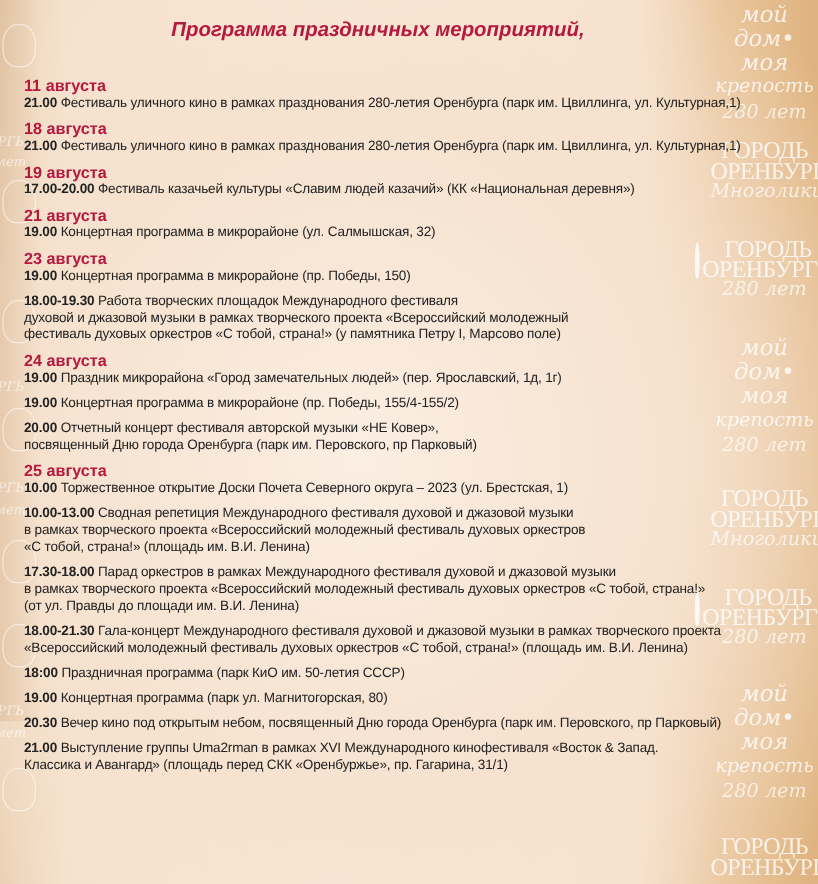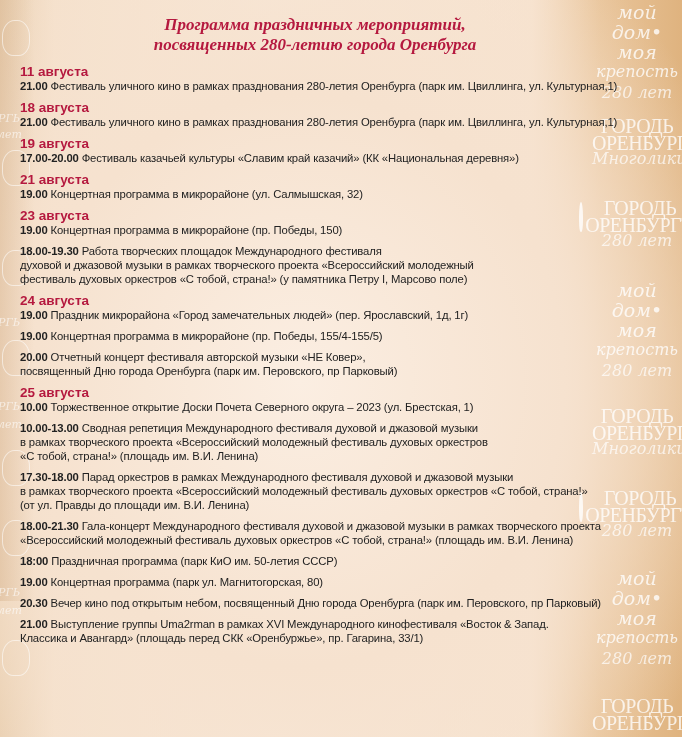--- a/index.html
+++ b/index.html
@@ -39,21 +39,21 @@
   }
   .deco-right .tulip {
     display: inline-block; width: 22px; height: 26px; border: 2px solid rgba(255,255,255,0.8);
     border-radius: 50% 50% 40% 40%; vertical-align: middle; margin-right: 2px;
   }
 
   .title {
     position: absolute; left: 0; width: 682px; top: 15px; text-align: center;
     color: #b5193f; font-style: italic; font-weight: bold; font-size: 17px; line-height: 20px;
   }
-  .title div { padding-right: 52px; font-family: Liberation Serif, serif; }
+  .title div { padding-right: 52px; }
 
   .content { position: absolute; left: 20px; top: 64px; width: 610px; }
   .day { margin-bottom: 7px; }
   .day-date {
     color: #b5193f; font-weight: bold; font-size: 13.5px; line-height: 15px;
   }
   .event {
     font-size: 11.3px; line-height: 14px; color: #222; margin-bottom: 7px;
     font-family: "Liberation Sans", sans-serif; letter-spacing: -0.15px;
   }
@@ -133,40 +133,39 @@
     <div class="small" style="margin-top:4px">280 лет</div>
   </div>
   <div class="block" style="top:698px">
     <div class="serif">ГОРОДЬ</div>
     <div class="serif">ОРЕНБУРГЪ</div>
   </div>
 </div>
 
 <div class="title">
   <div>Программа праздничных мероприятий,</div>
-  <div>посвященных 280-летию города Оренбурга</div>
 </div>
 
 <div class="content" id="schedule">
     <div class="day">
       <div class="day-date">11 августа</div>
       <div class="event" style="margin-bottom: 0px;">
         <span class="ln"><span class="time">21.00</span> <span>Фестиваль уличного кино в рамках празднования 280-летия Оренбурга (парк им. Цвиллинга, ул. Культурная,1)</span></span>
       </div>
     </div>
     <div class="day">
       <div class="day-date">18 августа</div>
       <div class="event" style="margin-bottom: 0px;">
         <span class="ln"><span class="time">21.00</span> <span>Фестиваль уличного кино в рамках празднования 280-летия Оренбурга (парк им. Цвиллинга, ул. Культурная,1)</span></span>
       </div>
     </div>
     <div class="day">
       <div class="day-date">19 августа</div>
       <div class="event" style="margin-bottom: 0px;">
-        <span class="ln"><span class="time">17.00-20.00</span> <span>Фестиваль казачьей культуры «Славим край казачий» (КК «Национальная деревня»)</span></span>
+        <span class="ln"><span class="time">17.00-20.00</span> <span>Фестиваль казачьей культуры «Славим людей казачий» (КК «Национальная деревня»)</span></span>
       </div>
     </div>
     <div class="day">
       <div class="day-date">21 августа</div>
       <div class="event" style="margin-bottom: 0px;">
         <span class="ln"><span class="time">19.00</span> <span>Концертная программа в микрорайоне (ул. Салмышская, 32)</span></span>
       </div>
     </div>
     <div class="day">
       <div class="day-date">23 августа</div>
@@ -178,21 +177,21 @@
         <span class="ln"><span>духовой и джазовой музыки в рамках творческого проекта «Всероссийский молодежный</span></span>
         <span class="ln"><span>фестиваль духовых оркестров «С тобой, страна!» (у памятника Петру I, Марсово поле)</span></span>
       </div>
     </div>
     <div class="day">
       <div class="day-date">24 августа</div>
       <div class="event">
         <span class="ln"><span class="time">19.00</span> <span>Праздник микрорайона «Город замечательных людей» (пер. Ярославский, 1д, 1г)</span></span>
       </div>
       <div class="event">
-        <span class="ln"><span class="time">19.00</span> <span>Концертная программа в микрорайоне (пр. Победы, 155/4-155/5)</span></span>
+        <span class="ln"><span class="time">19.00</span> <span>Концертная программа в микрорайоне (пр. Победы, 155/4-155/2)</span></span>
       </div>
       <div class="event" style="margin-bottom: 0px;">
         <span class="ln"><span class="time">20.00</span> <span>Отчетный концерт фестиваля авторской музыки «НЕ Ковер»,</span></span>
         <span class="ln"><span>посвященный Дню города Оренбурга (парк им. Перовского, пр Парковый)</span></span>
       </div>
     </div>
     <div class="day">
       <div class="day-date">25 августа</div>
       <div class="event">
         <span class="ln"><span class="time">10.00</span> <span>Торжественное открытие Доски Почета Северного округа – 2023 (ул. Брестская, 1)</span></span>
@@ -215,16 +214,16 @@
         <span class="ln"><span class="time">18:00</span> <span>Праздничная программа (парк КиО им. 50-летия СССР)</span></span>
       </div>
       <div class="event">
         <span class="ln"><span class="time">19.00</span> <span>Концертная программа (парк ул. Магнитогорская, 80)</span></span>
       </div>
       <div class="event">
         <span class="ln"><span class="time">20.30</span> <span>Вечер кино под открытым небом, посвященный Дню города Оренбурга (парк им. Перовского, пр Парковый)</span></span>
       </div>
       <div class="event" style="margin-bottom: 0px;">
         <span class="ln"><span class="time">21.00</span> <span>Выступление группы Uma2rman в рамках XVI Международного кинофестиваля «Восток &amp; Запад.</span></span>
-        <span class="ln"><span>Классика и Авангард» (площадь перед СКК «Оренбуржье», пр. Гагарина, 33/1)</span></span>
+        <span class="ln"><span>Классика и Авангард» (площадь перед СКК «Оренбуржье», пр. Гагарина, 31/1)</span></span>
       </div>
     </div>
   </div>
 
 </body></html>

